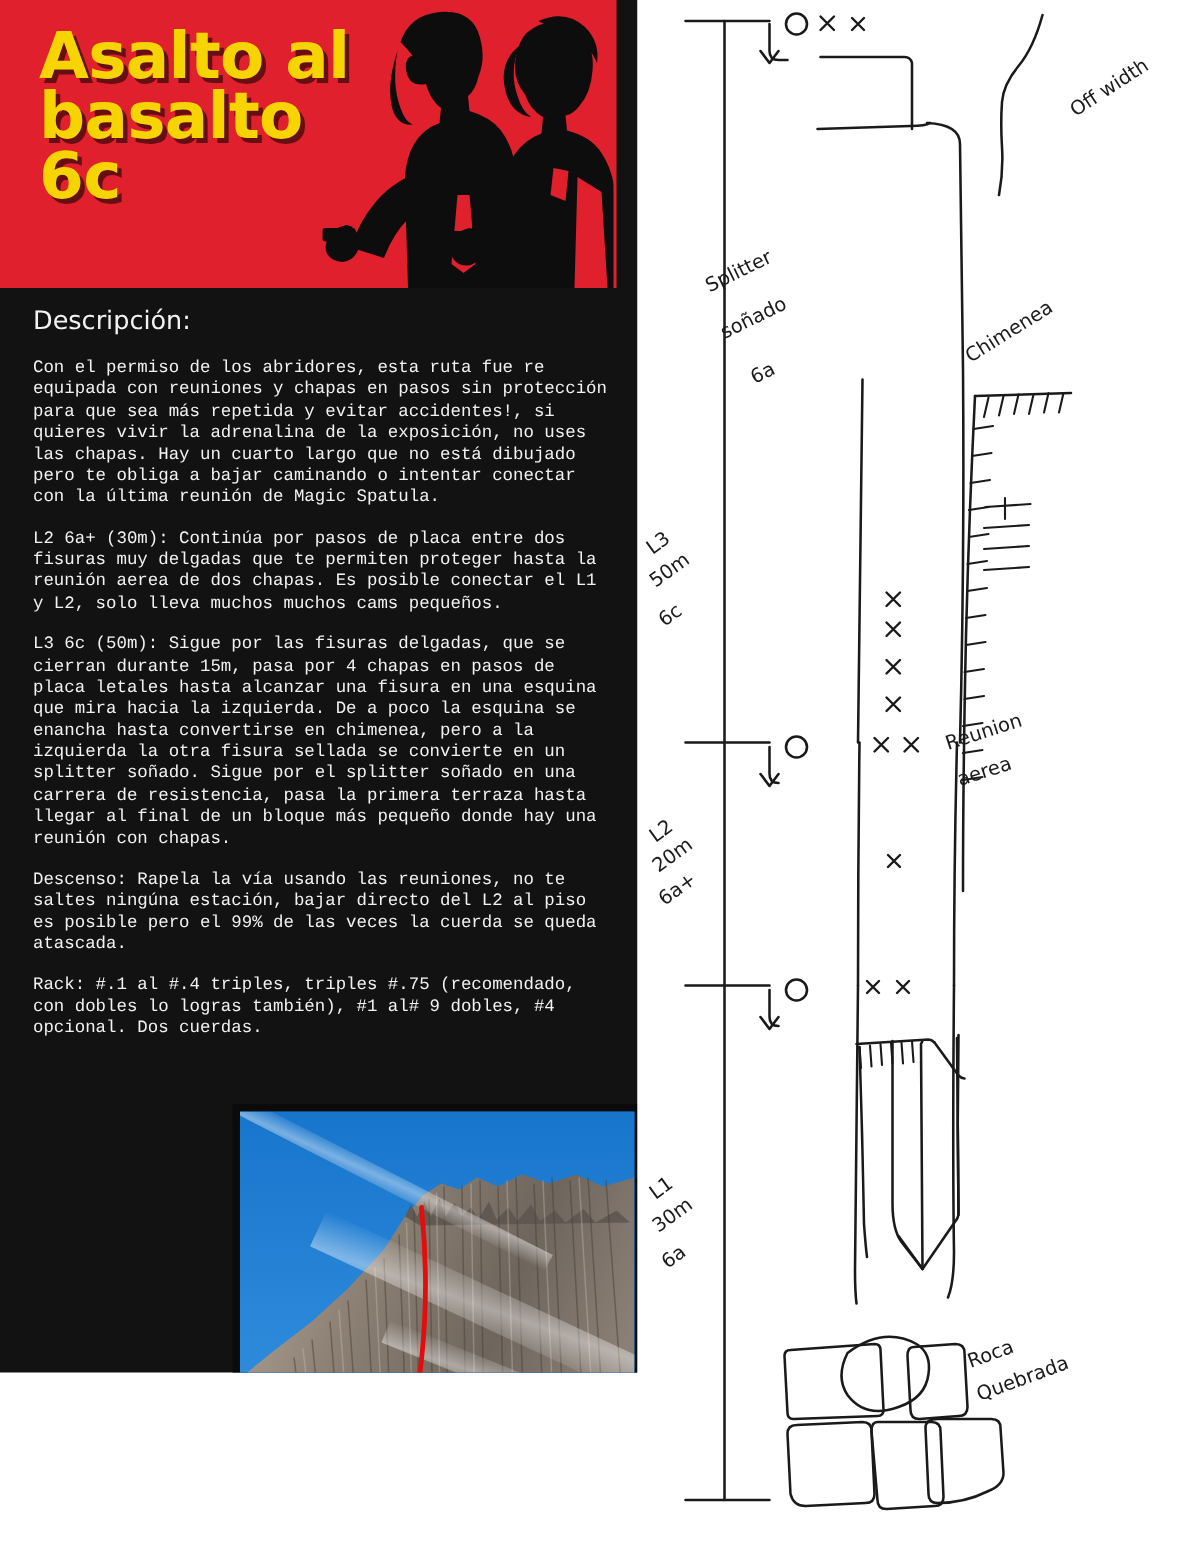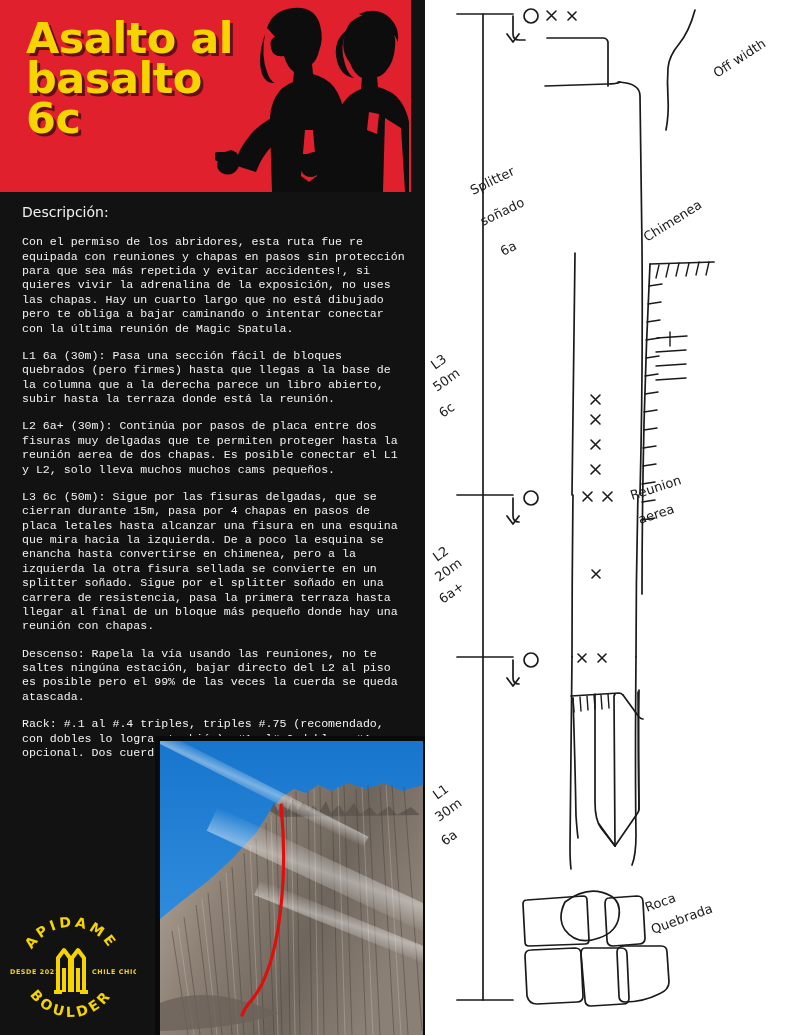--- a/index.html
+++ b/index.html
@@ -2,21 +2,21 @@
 <html><head>
 <meta charset="utf-8">
 <title>Asalto al basalto 6c</title>
 <style>
   html,body{margin:0;padding:0;background:#ffffff;}
   body{width:800px;height:1035px;overflow:hidden;
        font-family:"Liberation Sans",sans-serif;}
   .page{position:relative;width:800px;height:1035px;background:#ffffff;}
 
   
-  .left-col{position:absolute;left:0;top:0;width:425px;height:1035px;
+  .left-col{position:absolute;left:0;top:0;width:425px;height:915px;
             background:#121212;overflow:hidden;}
 
   
   .banner{position:absolute;left:0;top:0;width:411px;height:192px;
           background:#e0202c;overflow:hidden;}
   .banner-title{position:absolute;left:26px;top:18px;width:230px;
                 color:#f5d400;font-family:"DejaVu Sans",sans-serif;
                 font-weight:bold;font-size:43px;line-height:0.93;
                 letter-spacing:-0.5px;
                 text-shadow:3px 3px 0 rgba(0,0,0,.55);}
@@ -24,21 +24,21 @@
   .banner-grade{font-size:43px;}
 
   
   .pf{position:absolute;right:2px;bottom:0;width:200px;height:192px;}
   .pf svg{display:block;}
 
   
   .desc{position:absolute;left:22px;top:204px;width:383px;
         color:#f2f2f2;font-family:"DejaVu Sans",sans-serif;
         font-size:11.6px;line-height:1.24;}
-  .desc h2{font-size:14px;font-weight:normal;margin:0 0 14px 0;}
+  .desc h2{font-size:17px;font-weight:normal;margin:0 0 14px 0;}
   .desc p{margin:0 0 13px 0;font-family:Liberation Mono, monospace;}
 
   
   .photo-wrap{position:absolute;left:155px;top:736px;width:270px;height:299px;
               background:#0a0a0a;overflow:hidden;}
   .photo{position:absolute;left:5px;top:5px;width:263px;height:294px;
          overflow:hidden;background:#1c7fd4;}
   .photo svg{display:block;}
 
   
@@ -94,21 +94,20 @@
             <path d="M160 112 l10 2 l-2 20 l-10 -4z" fill="#e0202c"></path>
             <path d="M176 118 l16 10 l4 64 l-22 0z" fill="#e0202c"></path>
           </g>
         </svg>
       </div>
     </div>
 
     <div class="desc">
       <h2>Descripción:</h2>
       <p>Con el permiso de los abridores, esta ruta fue re equipada con reuniones y chapas en pasos sin protección para que sea más repetida y evitar accidentes!, si quieres vivir la adrenalina de la exposición, no uses las chapas. Hay un cuarto largo que no está dibujado pero te obliga a bajar caminando o intentar conectar con la última reunión de Magic Spatula.</p>
-      <p>L1 6a (30m): Pasa una sección fácil de bloques quebrados (pero firmes) hasta que llegas a la base de la columna que a la derecha parece un libro abierto, subir hasta la terraza donde está la reunión.</p>
       <p>L2 6a+ (30m): Continúa por pasos de placa entre dos fisuras muy delgadas que te permiten proteger hasta la reunión aerea de dos chapas. Es posible conectar el L1 y L2, solo lleva muchos muchos cams pequeños.</p>
       <p>L3 6c (50m): Sigue por las fisuras delgadas, que se cierran durante 15m, pasa por 4 chapas en pasos de placa letales hasta alcanzar una fisura en una esquina que mira hacia la izquierda. De a poco la esquina se enancha hasta convertirse en chimenea, pero a la izquierda la otra fisura sellada se convierte en un splitter soñado. Sigue por el splitter soñado en una carrera de resistencia, pasa la primera terraza hasta llegar al final de un bloque más pequeño donde hay una reunión con chapas.</p>
       <p>Descenso: Rapela la vía usando las reuniones, no te saltes ningúna estación, bajar directo del L2 al piso es posible pero el 99% de las veces la cuerda se queda atascada.</p>
       <p>Rack: #.1 al #.4 triples, triples #.75  (recomendado, con dobles lo logras también), #1 al# 9 dobles, #4 opcional. Dos cuerdas.</p>
     </div>
 
     <div class="photo-wrap">
       <div class="photo">
         <svg width="263" height="294" viewBox="0 0 263 294" xmlns="http://www.w3.org/2000/svg">
           <defs>

